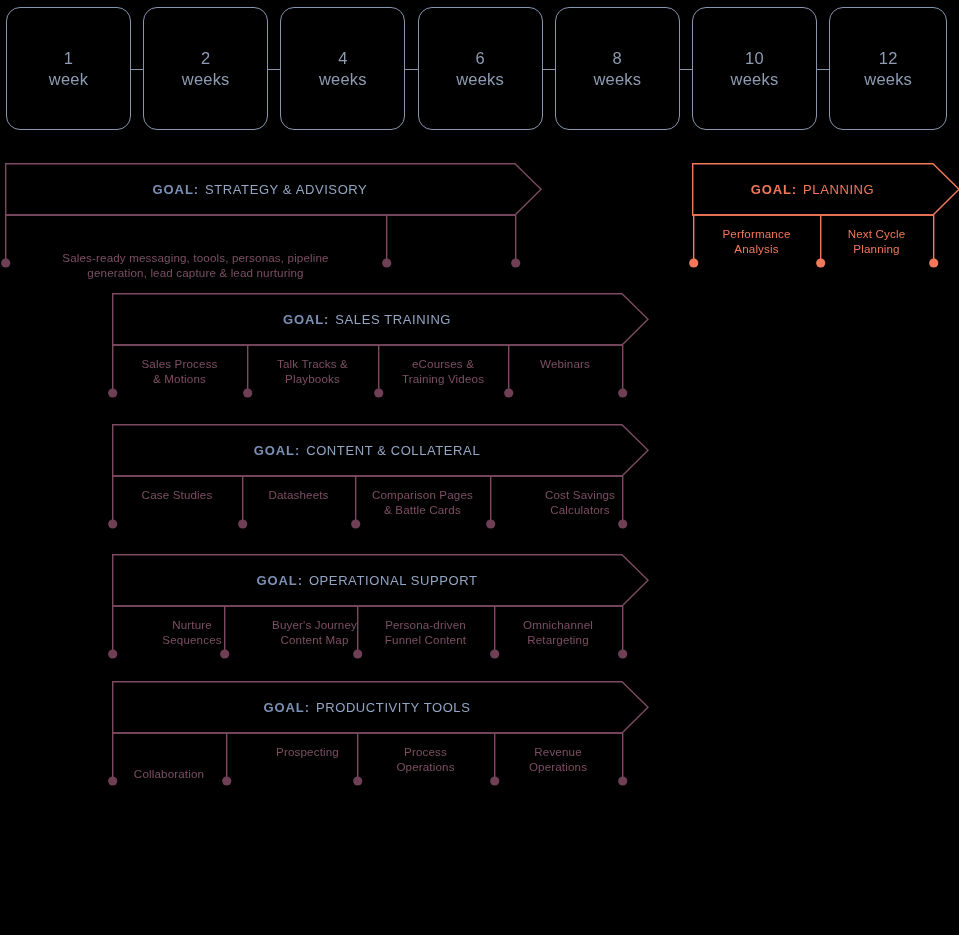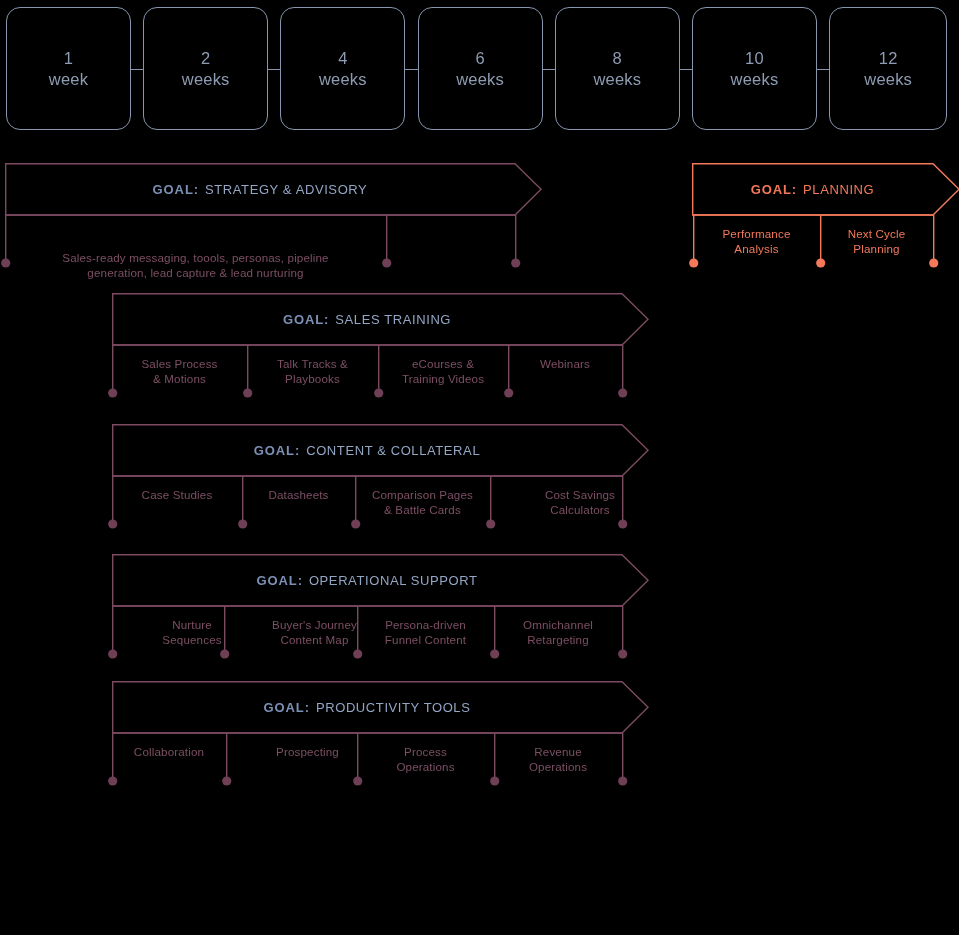--- a/index.html
+++ b/index.html
@@ -258,20 +258,20 @@
         <circle cx="245.7" cy="100" r="4.6" fill="#6f3f56"></circle>
         <line x1="382.7" y1="52" x2="382.7" y2="100" stroke="#7c4a61" stroke-width="1.4"></line>
         <circle cx="382.7" cy="100" r="4.6" fill="#6f3f56"></circle>
         <line x1="510.7" y1="52" x2="510.7" y2="100" stroke="#7c4a61" stroke-width="1.4"></line>
         <circle cx="510.7" cy="100" r="4.6" fill="#6f3f56"></circle>
       </svg>
       <div class="band-title" style="left:0;width:510px;color:#93a6c4;">
         <span class="goal-word" style="color:#7b90b5;">GOAL:</span>
         <span>PRODUCTIVITY TOOLS</span>
       </div>
-      <div class="sub-label" style="left:0px;top:64px;width:114px;height:36px;color:#7d4f64;"><span style="white-space:pre-line;display:block;width:100%;">Collaboration</span></div>
+      <div class="sub-label" style="left:0px;top:64px;width:114px;height:36px;color:#7d4f64;align-items:flex-end;"><span style="white-space:pre-line;display:block;width:100%;">Collaboration</span></div>
       <div class="sub-label" style="left:114px;top:64px;width:131px;height:36px;color:#7d4f64;"><span style="white-space:pre-line;display:block;width:100%;padding-left:32px;">Prospecting</span></div>
       <div class="sub-label" style="left:245px;top:64px;width:137px;height:36px;color:#7d4f64;"><span style="white-space:pre-line;display:block;width:100%;">Process
 Operations</span></div>
       <div class="sub-label" style="left:382px;top:64px;width:128px;height:36px;color:#7d4f64;"><span style="white-space:pre-line;display:block;width:100%;">Revenue
 Operations</span></div>
     </div>
   </div>
 
 </body></html>

